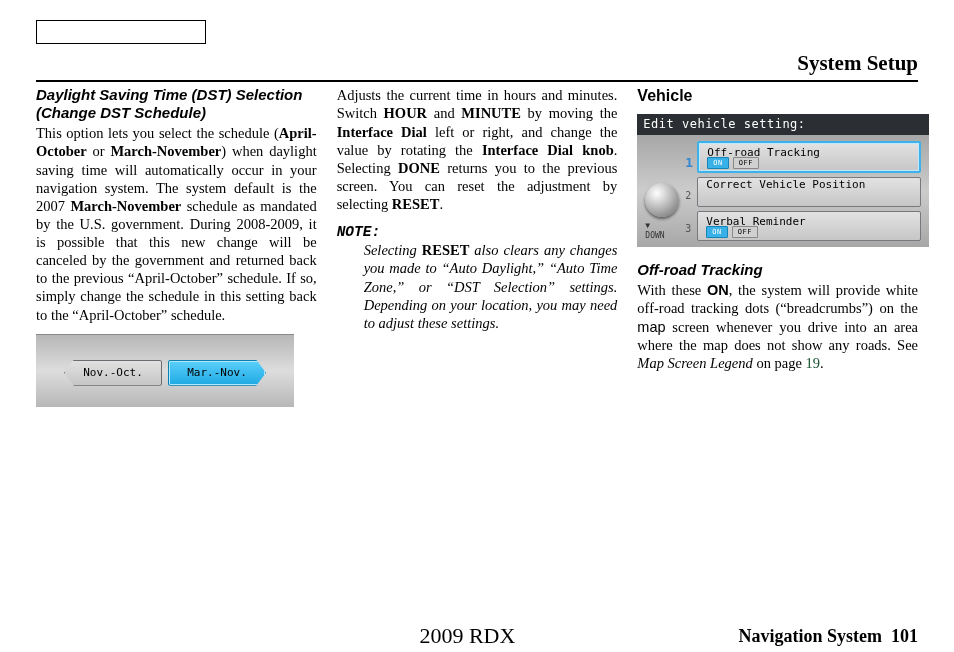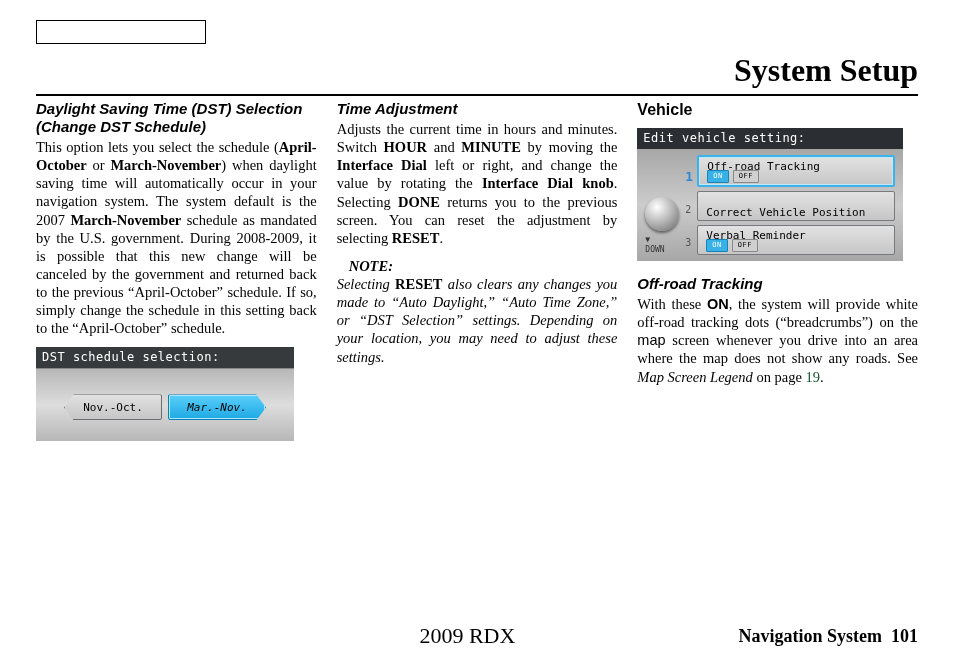--- a/index.html
+++ b/index.html
@@ -9,93 +9,91 @@
     margin: 0;
     padding: 20px 36px 18px 36px;
     color: #000;
     width: 954px;
     height: 652px;
     box-sizing: border-box;
     position: relative;
   }
   .top-box { height:22px; width:168px; border:1px solid #000; margin-bottom:6px; }
   hr.rule { border:none; border-top:2px solid #000; margin:0 0 4px 0; }
-  .page-title { font-family: "Times New Roman", serif; font-weight:bold; font-size:32px; text-align:right; margin:0 0 4px 0; }
+  .page-title { font-family: "Times New Roman", serif; font-weight:bold; font-size:21px; text-align:right; margin:0 0 4px 0; }
   .columns { display:flex; gap:20px; }
   .col { flex:1; min-width:0; }
   .subhead-it { font-family: Helvetica, Arial, sans-serif; font-weight:bold; font-style:italic; font-size:15px; margin:0 0 2px 0; line-height:1.2;}
   .subhead-b { font-family: Helvetica, Arial, sans-serif; font-weight:bold; font-size:16px; margin:0 0 2px 0; }
   .body { text-align:justify; text-justify:inter-word; }
   b.sans { font-family: Helvetica, Arial, sans-serif; }
   .sans { font-family: Helvetica, Arial, sans-serif; }
   .note-lbl { font-style:italic; font-weight:bold; }
-  .note-body { font-style:italic; text-align:justify; }
+  .note-body { font-style:italic; text-align:justify;margin-left:27px; }
   .pageref { color:#14532d; }
   .footer { position:absolute; bottom:16px; left:36px; right:36px; display:flex; align-items:center; }
   .footer .model { position:absolute; left:50%; transform:translateX(-60%); font-size:22px; }
   .footer .navpg { position:absolute; right:0; font-size:18px; }
   .footer .navpg b { font-weight:bold; }
 
   
   .fig-dst { margin-top:10px; width:258px; }
   .fig-dst .bar { background:#363a3d; color:#fff; font-family: monospace,"Courier New"; font-size:12px; padding:3px 6px; letter-spacing:0.5px; }
   .fig-dst .panel { background:linear-gradient(#b7b7b7,#ddd,#b7b7b7); border-top:1px solid #888; height:72px; position:relative;}
   .fig-dst .opt { position:absolute; top:25px; height:24px; width:98px; border:1px solid #6a6e73; background:linear-gradient(#e1e1e1,#c6c6c6); font-family: monospace; font-size:11px; display:flex; align-items:center; justify-content:center; border-radius:2px; }
   .fig-dst .opt.sel { background:linear-gradient(#5acffb,#1ea9e3); border-color:#0b7fb0; box-shadow: inset 0 0 0 1px #aee9ff; }
   .fig-dst .opt1 { left:28px; width:96px; clip-path: polygon(0 50%, 10% 0, 100% 0, 100% 100%, 10% 100%);}
-  .fig-dst .opt2 { left:132px; width:96px; clip-path: polygon(0 0, 90% 0, 100% 50%, 90% 100%, 0 100%); font-style: italic;}
+  .fig-dst .opt2 { left:132px; width:96px; clip-path: polygon(0 0, 90% 0, 100% 50%, 90% 100%, 0 100%);}
 
   
-  .fig-veh { margin:8px 0 14px 0; width:266px; }
+  .fig-veh { margin:8px 0 14px 0; width:292px; }
   .fig-veh .bar { background:#2b2e32; color:#fff; font-family: monospace,"Courier New"; font-size:12px; padding:3px 6px; letter-spacing:0.5px;}
   .fig-veh .body2 { background:linear-gradient(#a7a7a7,#ccc,#a7a7a7); height:112px; position:relative; }
   .dial { position:absolute; left:8px; top:48px; width:34px; height:34px; border-radius:50%; background:radial-gradient(circle at 35% 30%, #fff, #bbb 45%, #666 100%); box-shadow:0 2px 3px rgba(0,0,0,.5); }
   .down { position:absolute; left:8px; top:86px; font-family:monospace; font-size:8px; color:#333; }
   .num { position:absolute; left:48px; font-family:monospace; font-size:10px; color:#555; }
   .n1 { top:20px; font-size:13px; color:#3088d0; font-weight:bold;}
   .n2 { top:55px; }
   .n3 { top:88px; }
   .row { position:absolute; left:60px; right:8px; height:30px; border:1px solid #767a7f; background:linear-gradient(#e2e2e2,#c6c6c6); border-radius:2px; font-family:monospace; font-size:11px; display:flex; align-items:center; box-sizing:border-box; }
   .row.sel { border:2px solid #3db1e8; box-shadow: 0 0 0 1px #bde9ff inset; height:32px; }
   .row .lbl { position:absolute; left:8px; top:3px; }
   .row .tog { position:absolute; left:8px; bottom:2px; display:flex; gap:4px; }
   .tog span { font-size:7px; padding:1px 5px; border:1px solid #888; background:#d0d0d0; border-radius:1px; letter-spacing:0.5px;}
   .tog span.on { background:#37b1e7; border-color:#1784b8; color:#fff;}
-  .row.single { align-items:flex-end; padding-left:8px; }
+  .row.single { align-items:flex-start; padding-left:8px; }
   .r1 { top:6px; } .r2 { top:42px; } .r3 { top:76px;text-align:center; }
 </style>
 </head>
 <body>
 
 <div class="top-box"></div>
 <h1 class="page-title">System Setup</h1>
 <hr class="rule">
 
 <div class="columns">
 
   <div class="col">
     <p class="subhead-it">Daylight Saving Time (DST) Selection (Change DST Schedule)</p>
     <div class="body">
       <span>This option lets you select the schedule (</span><b>April-October</b><span> or </span><b>March-November</b><span>) when daylight saving time will automatically occur in your navigation system. The system default is the 2007 </span><b>March-November</b><span> schedule as mandated by the U.S. government. During 2008-2009, it is possible that this new change will be canceled by the government and returned back to the previous “April-October” schedule. If so, simply change the schedule in this setting back to the “April-October” schedule.</span>
     </div>
     <div class="fig-dst">
-      <div class="bar">DST schedule selection:</div>
       <div class="panel">
         <div class="opt opt1">Nov.-Oct.</div>
         <div class="opt opt2 sel">Mar.-Nov.</div>
       </div>
     </div>
   </div>
 
   <div class="col">
-    <p class="subhead-it">Time Adjustment</p>
     <div class="body">
       <span>Adjusts the current time in hours and minutes. Switch </span><b>HOUR</b><span> and </span><b>MINUTE</b><span> by moving the </span><b>Interface Dial</b><span> left or right, and change the value by rotating the </span><b>Interface Dial knob</b><span>. Selecting </span><b>DONE</b><span> returns you to the previous screen. You can reset the adjustment by selecting </span><b>RESET</b><span>.</span>
     </div>
-    <p style="margin:10px 0 0 12px;" class="note-lbl">NOTE:</p>
+    <p style="margin:10px 0 0 0;font-family:Liberation Mono, monospace;" class="note-lbl">NOTE:</p>
     <div class="note-body">
       <span>Selecting </span><b style="font-style:normal">RESET</b><span> also clears any changes you made to “Auto Daylight,” “Auto Time Zone,” or “DST Selection” settings. Depending on your location, you may need to adjust these settings.</span>
     </div>
   </div>
 
   <div class="col">
     <p class="subhead-b">Vehicle</p>
 
     <div class="fig-veh">
       <div class="bar">Edit vehicle setting:</div>

